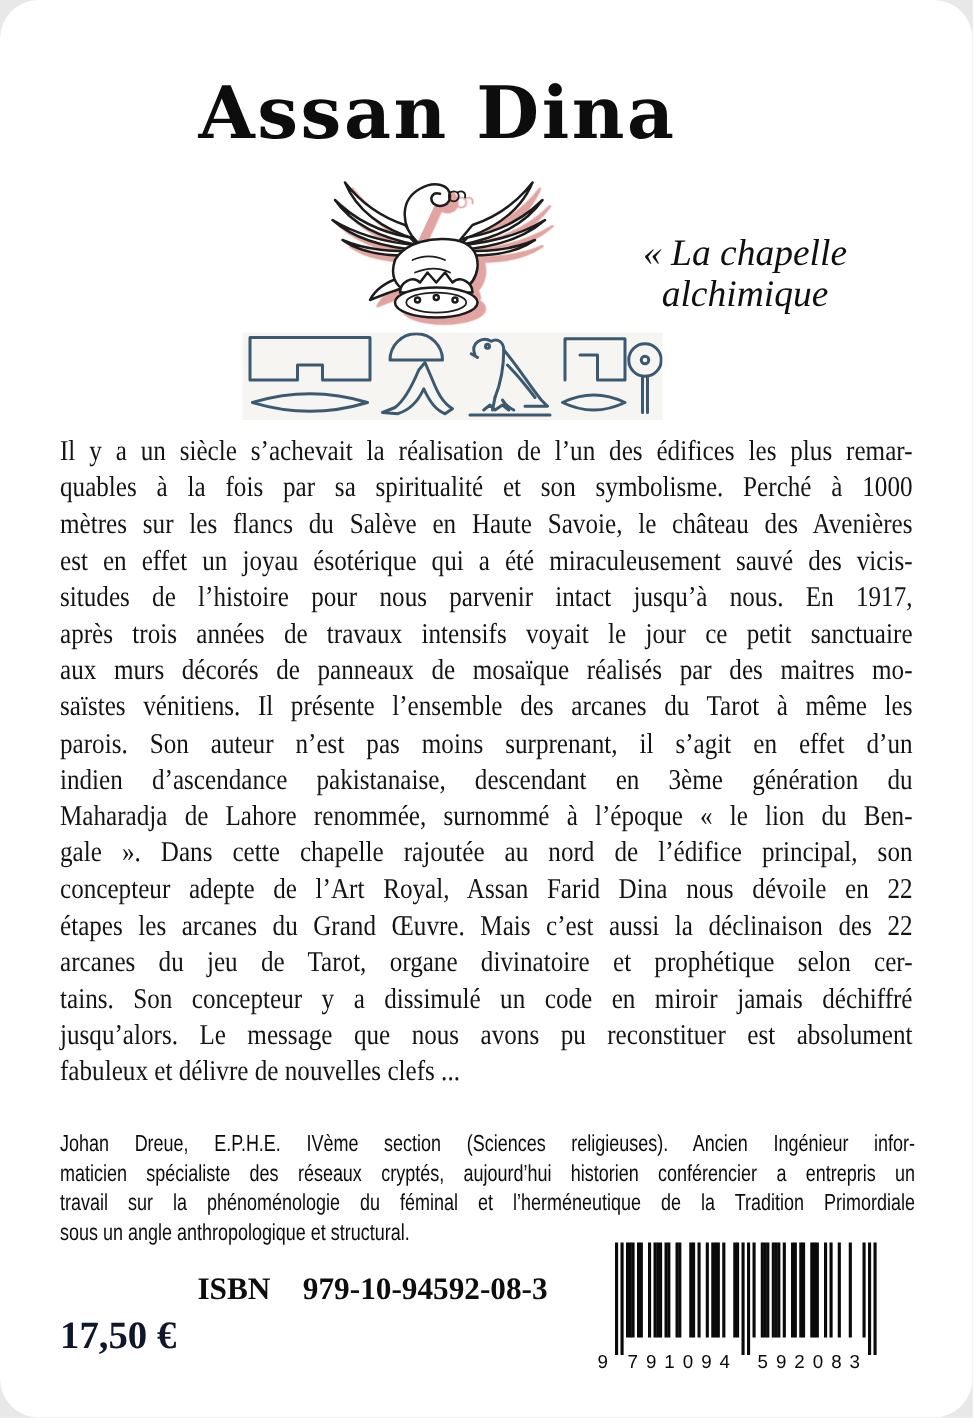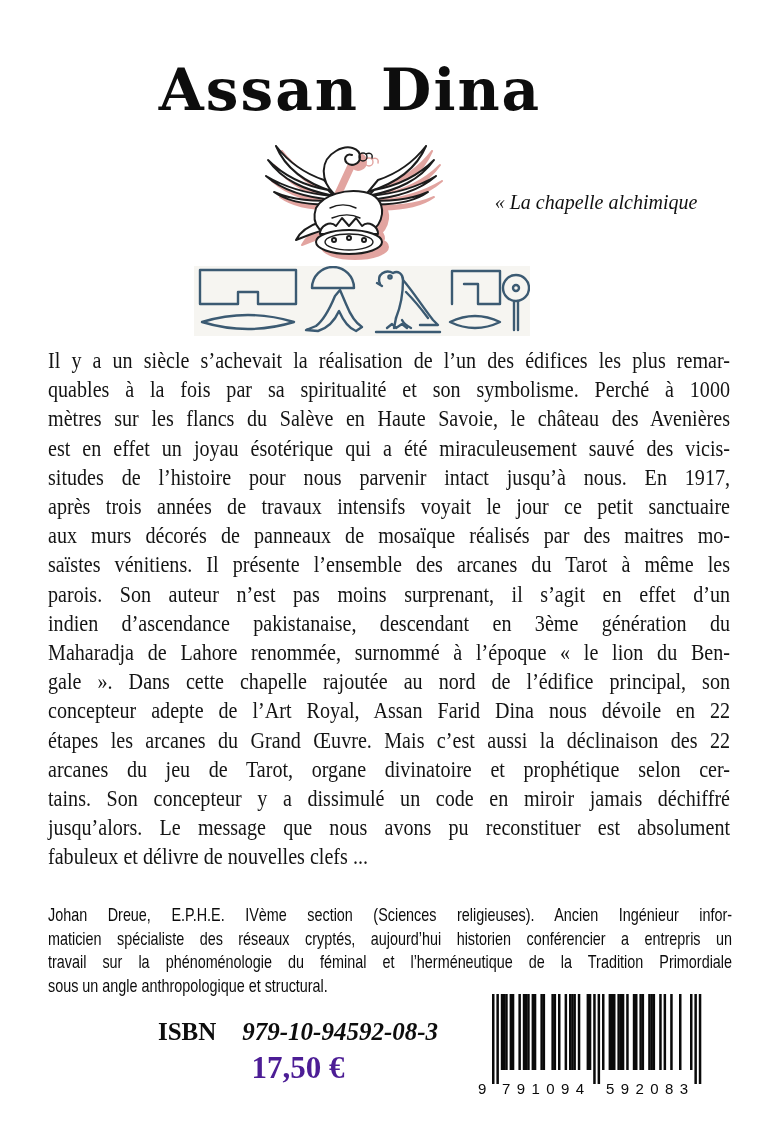--- a/index.html
+++ b/index.html
@@ -10,20 +10,21 @@
   }
   html,body{margin:0;padding:0;background:#e8e8e8;}
   .page{
     position:relative;
     width:778px;height:1134px;
     background:var(--paper);
     margin:0 auto;
     overflow:hidden;
     font-family:"Liberation Serif", serif;
     color:var(--ink);
+    border-radius:31px;
   }
   
   .title{
     position:absolute;left:0;top:56px;width:700px;
     text-align:center;
     font-family:"DejaVu Serif", serif;
     font-size:58px;font-weight:bold;
     letter-spacing:2px;
     color:#0d0d0d;
   }
@@ -34,21 +35,21 @@
   .swan-wrap svg{filter:drop-shadow(6px 5px 0px var(--swan-shadow));}
   .swan-wrap path,.swan-wrap ellipse,.swan-wrap circle{
     stroke:#1c1c1c;stroke-width:2;fill:#ffffff;
     stroke-linecap:round;stroke-linejoin:round;
   }
   .swan-wrap .thin{stroke-width:1.4;fill:none;}
   
   .quote{
     position:absolute;left:446px;top:186px;width:300px;
     text-align:center;
-    font-style:italic;font-size:20px;line-height:33px;
+    font-style:italic;font-size:30px;line-height:33px;
     color:#101010;
   }
   
   .glyph-strip{
     position:absolute;left:194px;top:266px;width:336px;height:70px;
     background:#f6f5f1;
   }
   .glyph-strip path,.glyph-strip circle,.glyph-strip line{
     stroke:var(--glyph-stroke);stroke-width:2.4;fill:none;
     stroke-linecap:round;stroke-linejoin:round;
@@ -71,25 +72,25 @@
     color:#0c0c0c;
   }
   .bline{text-align:justify;text-align-last:justify;}
   .bline.last{text-align-last:left;}
   
   .isbn-row{
     position:absolute;left:48px;top:1018px;width:500px;
     text-align:center;font-weight:bold;font-size:25px;
     color:#0d0d0d;
   }
-  .isbn-row .num{margin-left:26px;font-style:italic;}
+  .isbn-row .num{margin-left:26px;}
   .price{
     position:absolute;left:48px;top:1050px;width:500px;
-    text-align:center;font-weight:bold;font-size:31px;
-    color:#4c1d95;
+    text-align:left;font-weight:bold;font-size:31px;
+    color:#0f172a;
   }
   
   .barcode-wrap{
     position:absolute;left:476px;top:992px;width:240px;height:106px;
     background:#ffffff;
   }
   .barcode-wrap text{
     font-family:"Liberation Sans", sans-serif;
     font-size:15px;fill:#0a0a0a;
   }

